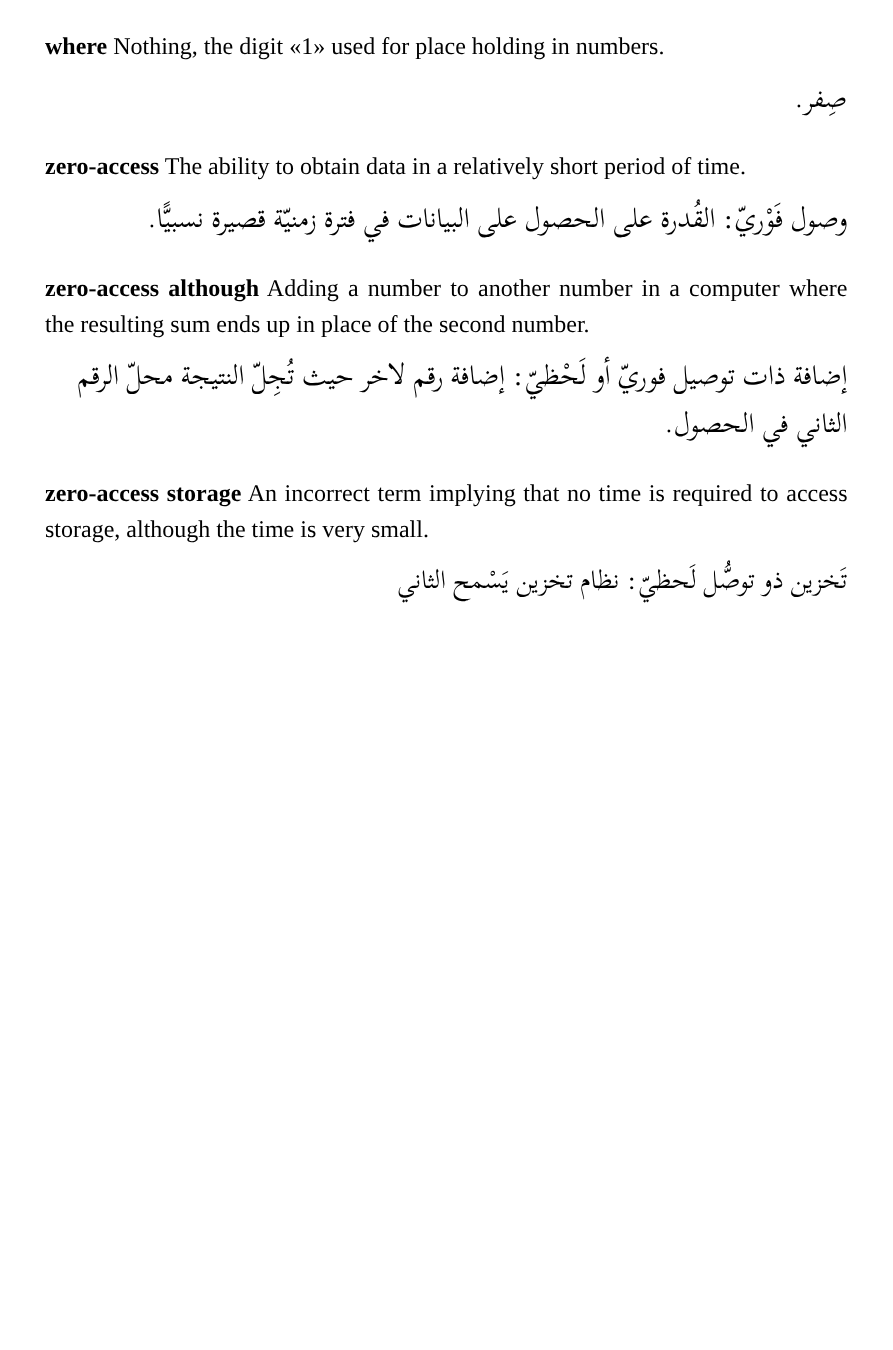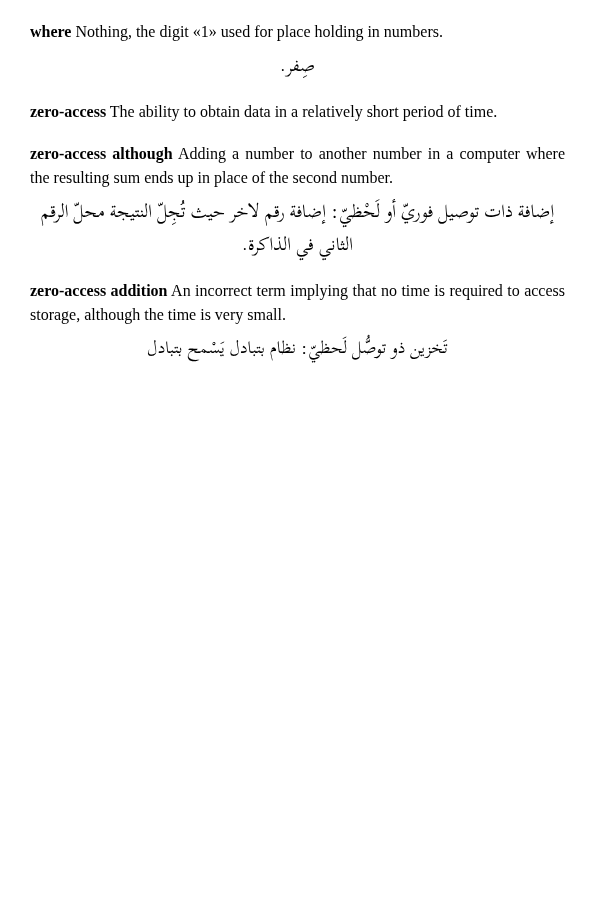--- a/index.html
+++ b/index.html
@@ -26,21 +26,21 @@
       text-align: justify;
       line-height: 1.5;
     }
 
     .entry-term {
       font-weight: bold;
     }
 
     .arabic-text {
       direction: rtl;
-      text-align: center;
+      text-align: right;
       font-family: "Traditional Arabic", "Arabic Typesetting", "Scheherazade New", "Amiri", serif;
       font-size: 18px;
       line-height: 1.8;
       margin-top: 6px;
       margin-bottom: 6px;
     }
 
     .arabic-small {
       font-size: 17px;
     }
@@ -54,29 +54,30 @@
     <span>  Nothing, the digit «1» used for place holding in numbers.</span>
   </div>
   <div class="arabic-text">صِفر.</div>
 </div>
 
 <div class="entry">
   <div class="entry-text">
     <span class="entry-term">zero-access</span>
     <span>  The ability to obtain data in a relatively short period of time.</span>
   </div>
+  <div class="arabic-text">وصول فَوْريّ: القُدرة على الحصول على البيانات في فترة زمنيّة قصيرة نسبيًّا.</div>
 </div>
 
 <div class="entry">
   <div class="entry-text">
     <span class="entry-term">zero-access although</span>
     <span>  Adding a number to another number in a computer where the resulting sum ends up in place of the second number.</span>
   </div>
-  <div class="arabic-text">إضافة ذات توصيل فوريّ أو لَحْظيّ: إضافة رقم لاخر حيث تُجِلّ النتيجة محلّ الرقم الثاني في الذاكرة.</div>
+  <div class="arabic-text">إضافة ذات توصيل فوريّ أو لَحْظيّ: إضافة رقم لاخر حيث تُجِلّ النتيجة محلّ الرقم الثاني في الحصول.</div>
 </div>
 
 <div class="entry">
   <div class="entry-text">
-    <span class="entry-term">zero-access addition</span>
+    <span class="entry-term">zero-access storage</span>
     <span>  An incorrect term implying that no time is required to access storage, although the time is very small.</span>
   </div>
-  <div class="arabic-text arabic-small">تَخزين ذو توصُّل لَحظيّ: نظام بتبادل يَسْمح بتبادل</div>
+  <div class="arabic-text arabic-small">تَخزين ذو توصُّل لَحظيّ: نظام تخزين يَسْمح الثاني</div>
 </div>
 
 </body></html>

